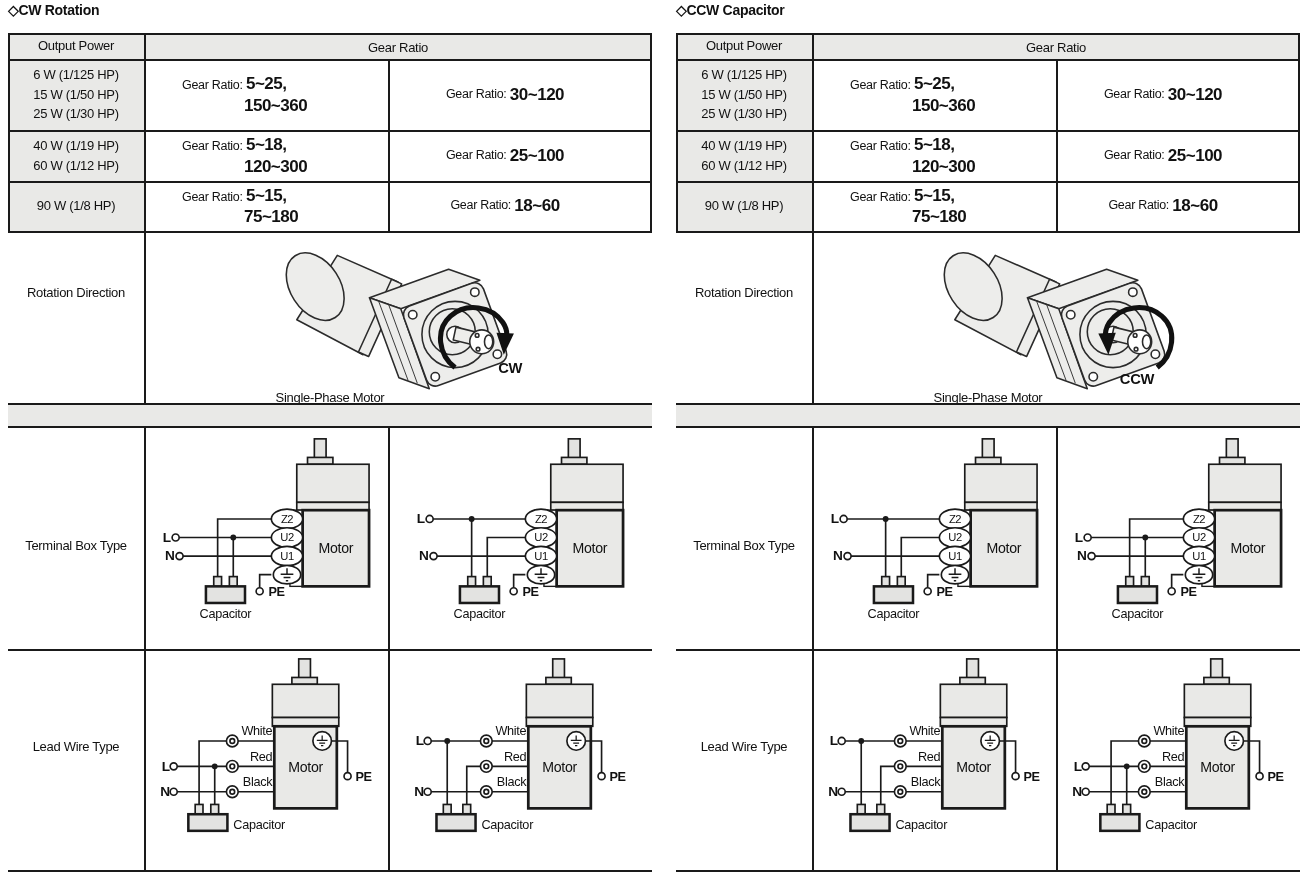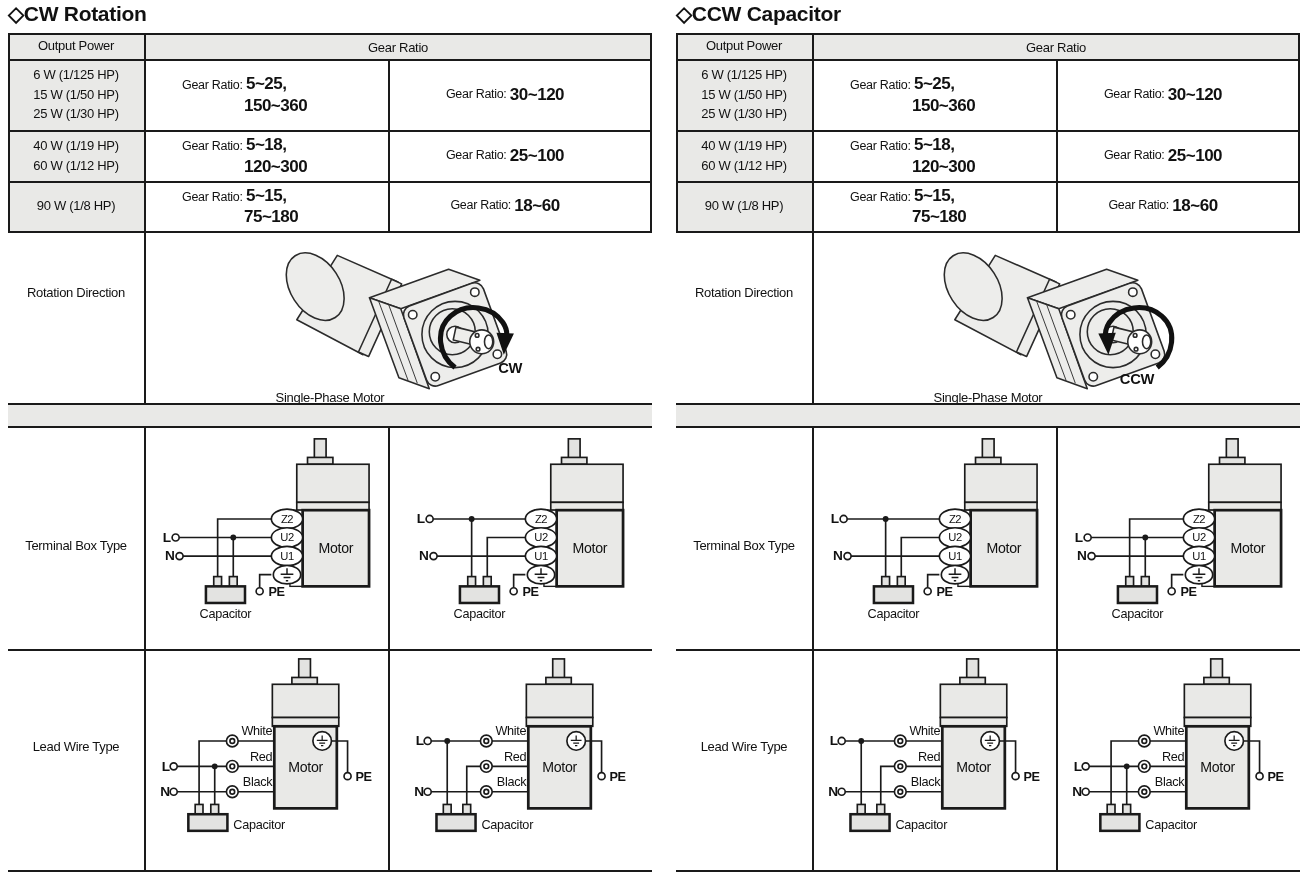--- a/index.html
+++ b/index.html
@@ -1,21 +1,21 @@
 <!DOCTYPE html>
 <html><head>
 <meta charset="utf-8">
 <style>
   html,body{margin:0;padding:0;background:#ffffff;width:1308px;height:881px;overflow:hidden;
     font-family:"Liberation Sans",sans-serif;color:#111;}
   .page{position:relative;width:1308px;height:881px;letter-spacing:-0.3px;}
   .section{position:absolute;top:0;height:881px;}
   .section.cw{left:8px;width:644px;}
   .section.ccw{left:676px;width:624px;}
-  .title{position:absolute;top:2px;left:0;margin:0;font-size:21px;font-weight:bold;color:#111;}
+  .title{position:absolute;top:2px;left:0;margin:0;font-size:14px;font-weight:bold;color:#111;}
   .otable{position:absolute;top:33px;left:0;right:0;height:839px;}
   .fill{position:absolute;background:#e9e9e7;z-index:0;}
   .f-head{left:0;right:0;top:0;height:26px;}
   .f-power{left:0;top:26px;width:136px;height:172px;}
   .f-sp{left:0;right:0;top:370px;height:25px;}
   .hl{position:absolute;left:0;right:0;height:2px;background:#1a1a1a;z-index:3;}
   .vl{position:absolute;width:2px;background:#1a1a1a;z-index:3;}
   .cell{position:absolute;z-index:2;display:flex;align-items:center;justify-content:center;
     font-size:13px;line-height:19.5px;text-align:center;}
   .hdr-op{left:0;top:0;width:136px;height:26px;}

